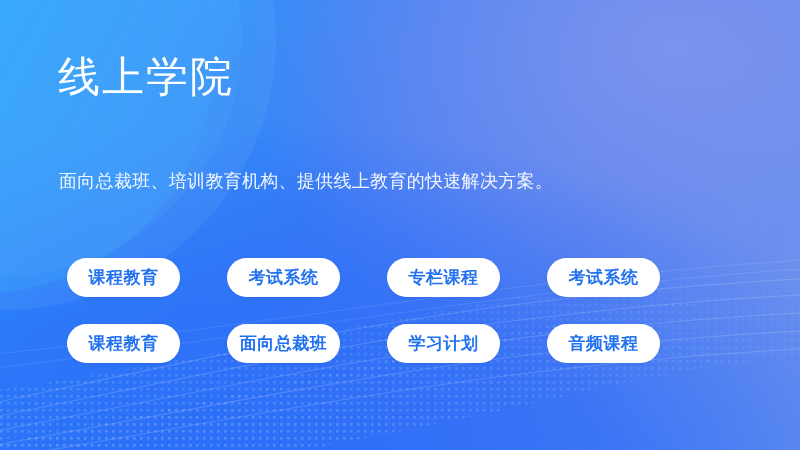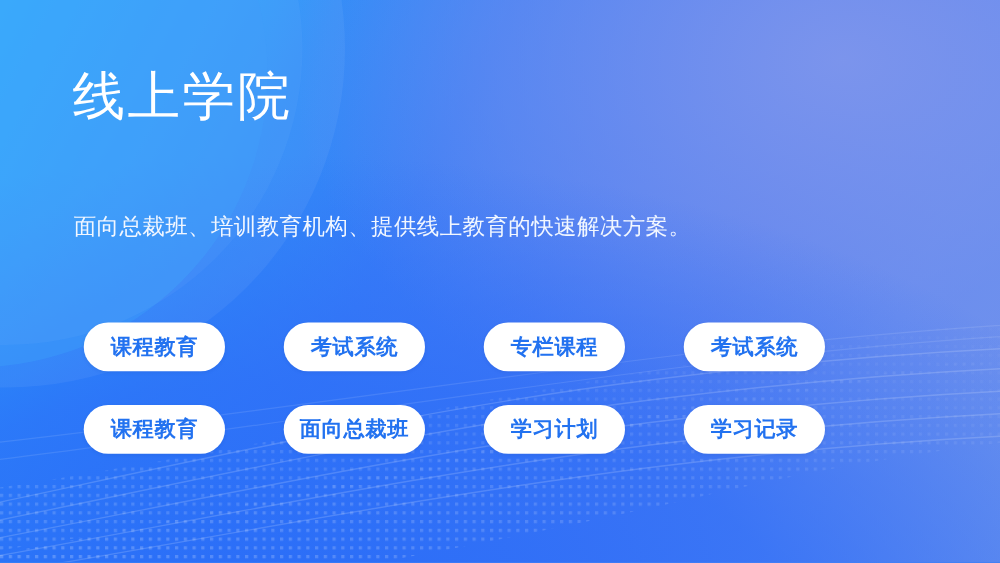--- a/index.html
+++ b/index.html
@@ -188,18 +188,18 @@
       <div class="pill-row">
         <div class="pill">课程教育</div>
         <div class="pill">考试系统</div>
         <div class="pill">专栏课程</div>
         <div class="pill">考试系统</div>
       </div>
       <div class="pill-row">
         <div class="pill">课程教育</div>
         <div class="pill">面向总裁班</div>
         <div class="pill">学习计划</div>
-        <div class="pill">学习记录</div>
+        <div class="pill">音频课程</div>
       </div>
     </div>
 
   </div>
 </div>
 
 </body></html>

